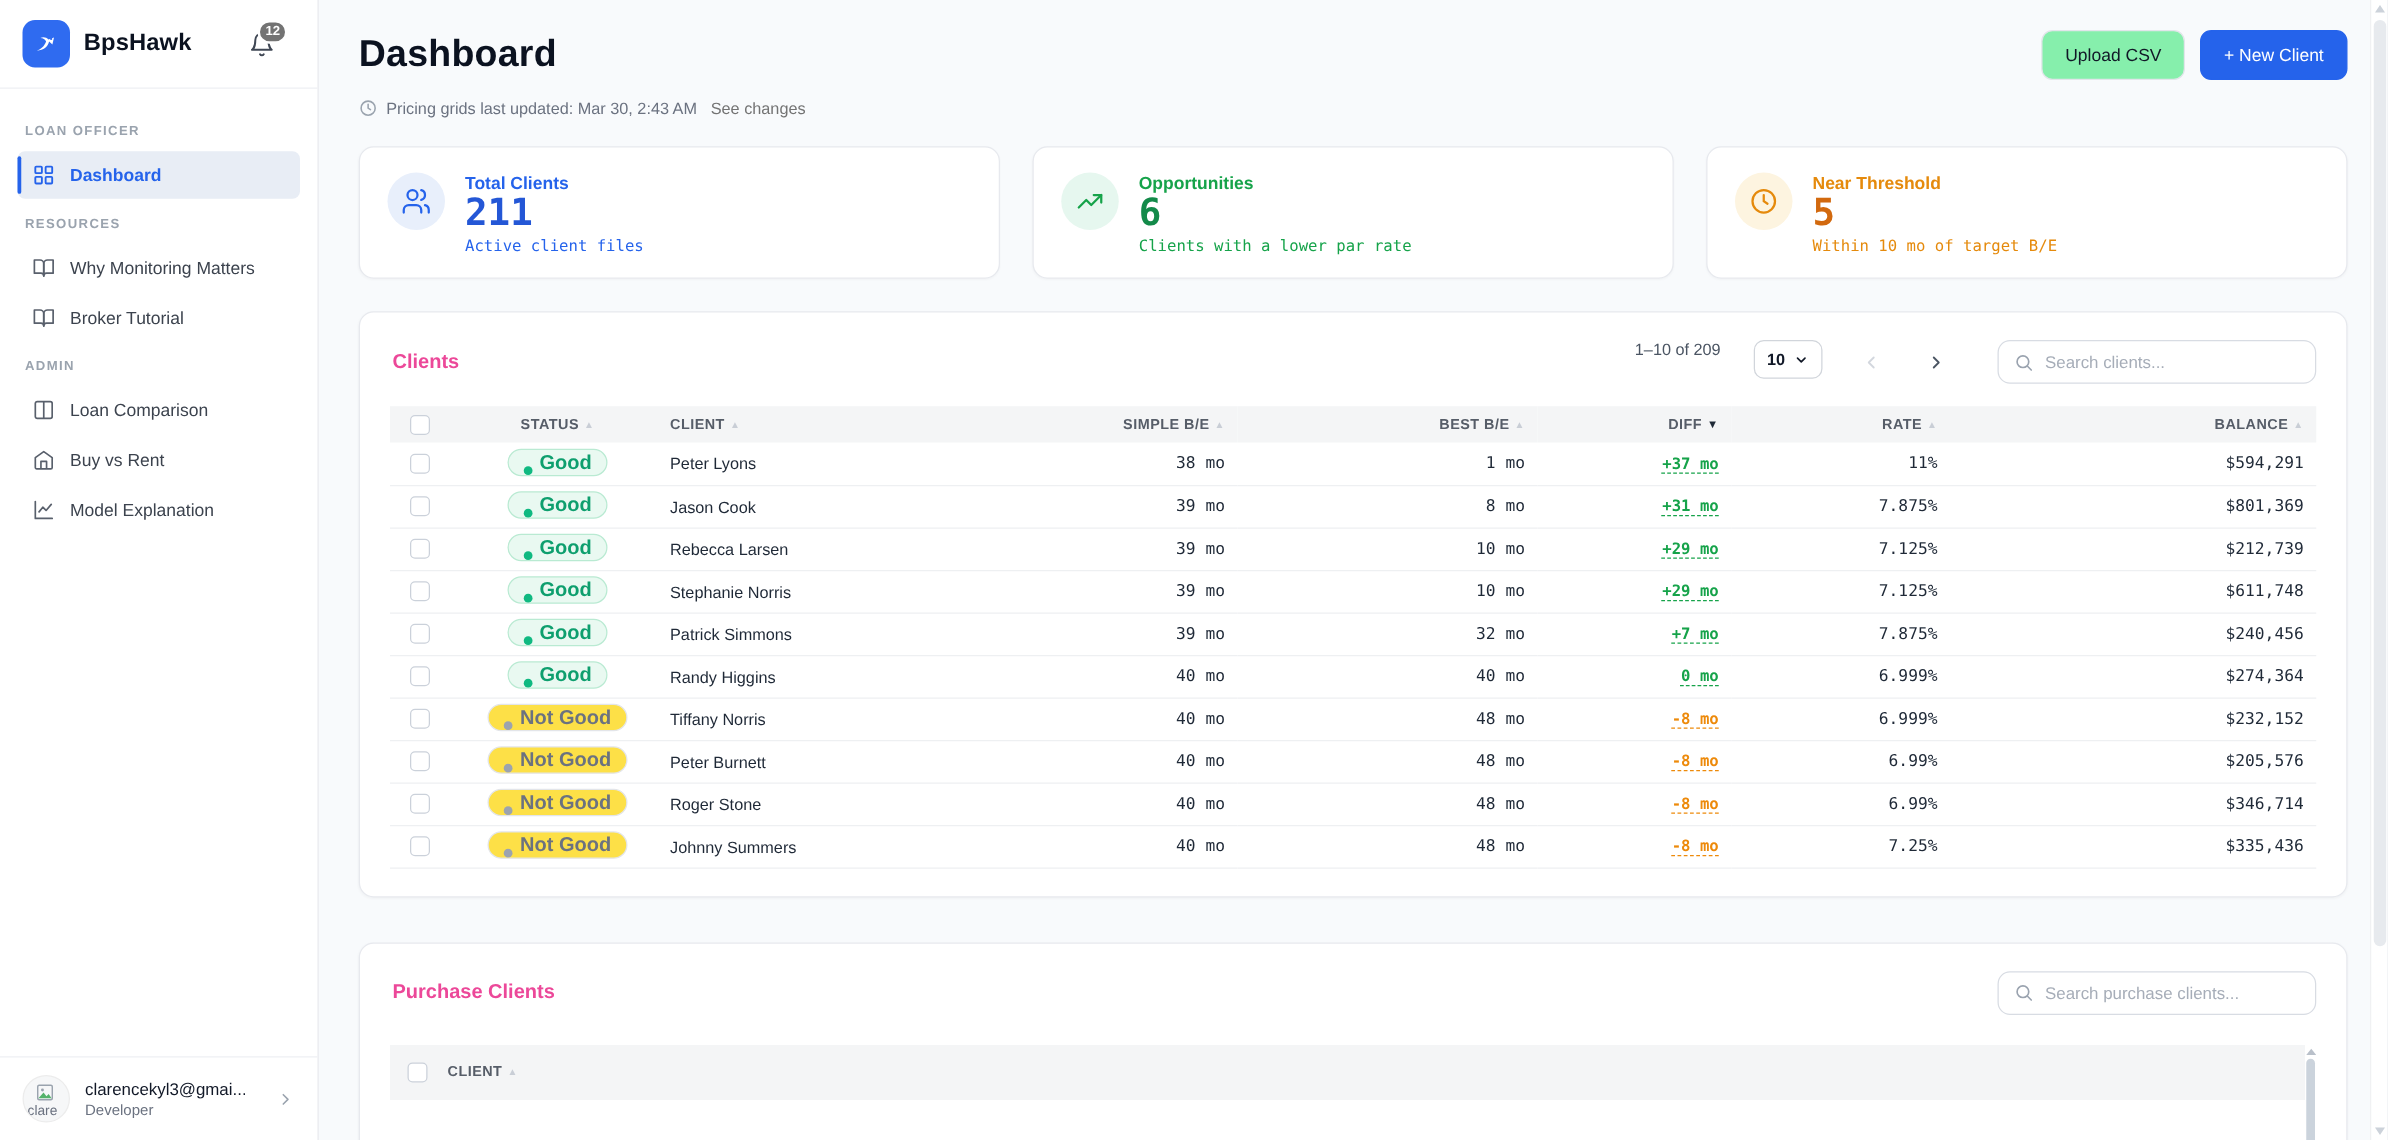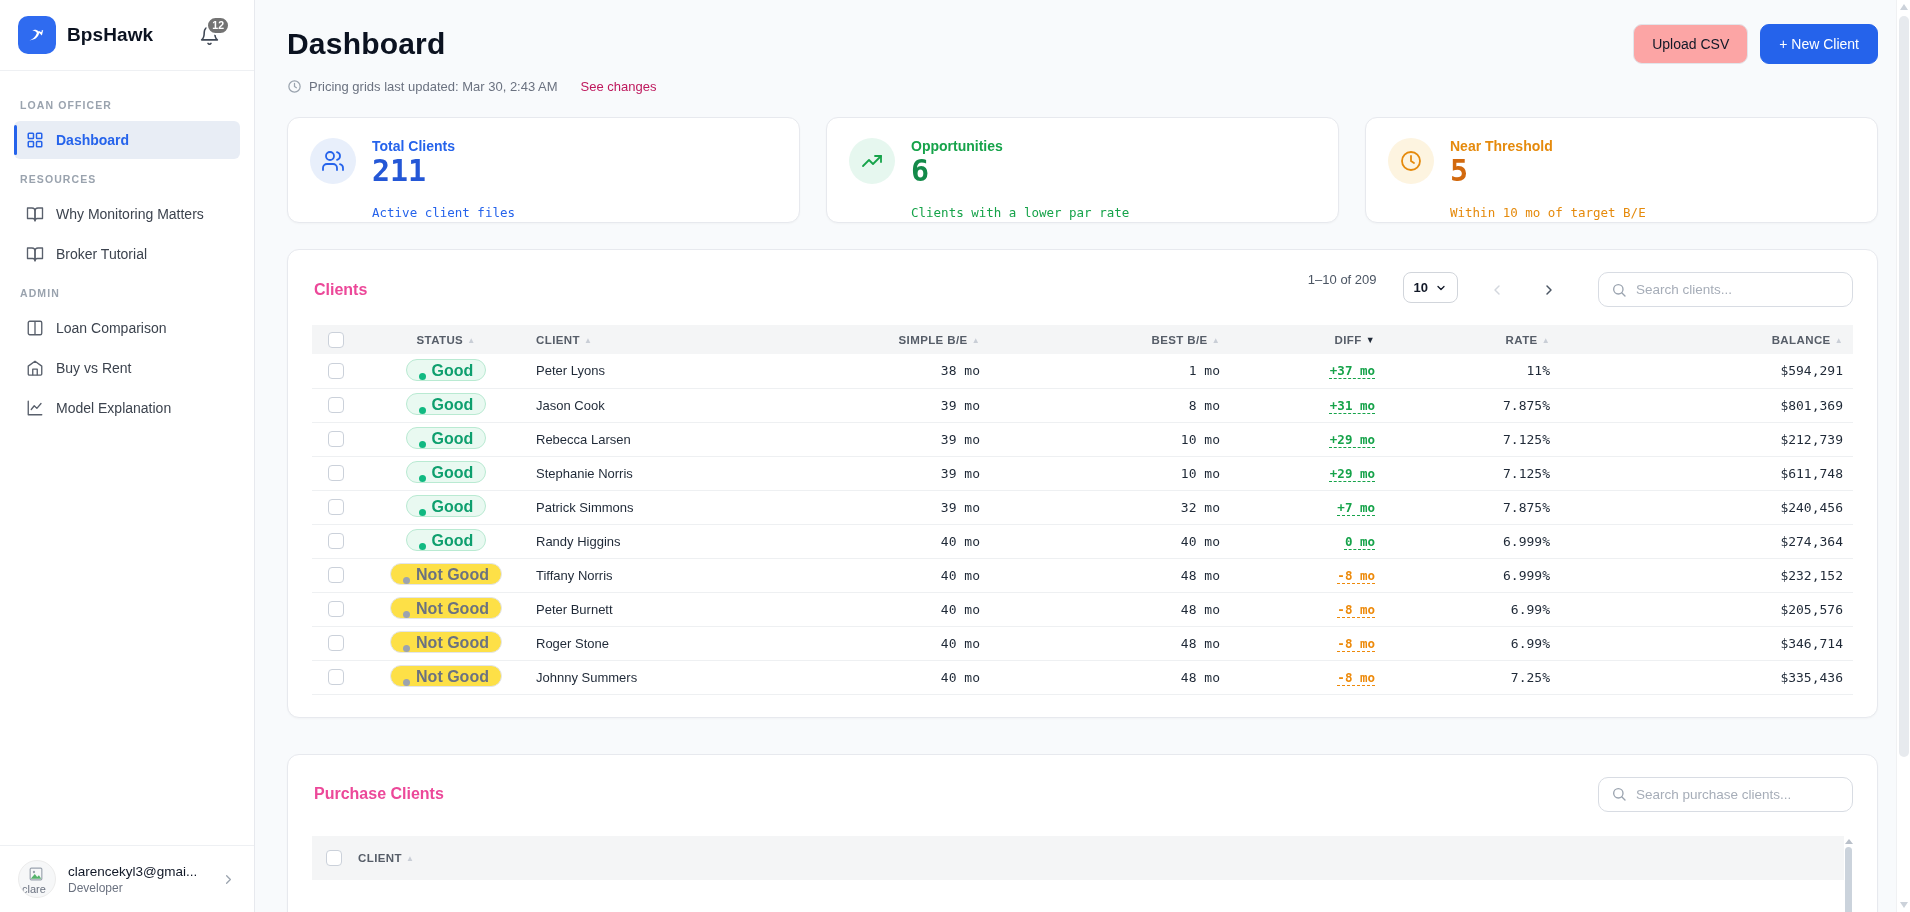--- a/index.html
+++ b/index.html
@@ -38,35 +38,35 @@
   .u-role { font-size:12px; color:#6b7280; margin-top:2px; }
   .u-chevron { color:#9aa3ae; display:flex; }
 
   
   .main { flex:1; padding:0 32px; overflow:hidden; }
   .page-head { display:flex; align-items:center; justify-content:space-between; margin-top:24px; }
   h1.title { font-size:30px; font-weight:800; letter-spacing:.2px; color:#0b1220; }
   .actions { display:flex; gap:12px; }
   .btn { height:40px; padding:0 18px; border-radius:9px; font-size:14px; font-weight:500;
          display:flex; align-items:center; cursor:pointer; }
-  .btn.ghost { background:#fca5a5; border:1px solid #e2e5ea; color:#111827; }
+  .btn.ghost { background:#86efac; border:1px solid #e2e5ea; color:#111827; }
   .btn.primary { background:#2563eb; border:1px solid #2563eb; color:#fff; }
 
   .pricing { display:flex; align-items:flex-end; gap:7px; margin-top:15px; font-size:13px; color:#6b7280; }
-  .pricing a { color:#be185d; text-decoration:none; margin-left:16px; cursor:pointer; }
+  .pricing a { color:#737373; text-decoration:none; margin-left:4px; cursor:pointer; }
 
   
   .stats { display:flex; gap:26px; margin-top:23px; }
   .stat-card { flex:1; background:#fff; border:1px solid #e7e9ee; border-radius:12px; padding:18px 22px;
                display:flex; gap:16px; box-shadow:0 1px 2px rgba(16,24,40,.03); height:106px; }
   .stat-icon { width:46px; height:46px; border-radius:50%; display:flex; align-items:center;
                justify-content:center; flex:none; margin-top:2px; }
   .stat-label { font-size:14px; font-weight:600; margin-top:2px; }
   .stat-value { font-family:"DejaVu Sans Mono", monospace; font-size:30px; font-weight:700; line-height:1.1; }
-  .stat-sub { font-family:"DejaVu Sans Mono", monospace; font-size:12.5px; margin-top:18px; }
+  .stat-sub { font-family:"DejaVu Sans Mono", monospace; font-size:12.5px; margin-top:2px; }
   .s-blue  .stat-label,.s-blue  .stat-sub { color:#2563eb; } .s-blue  .stat-value { color:#2457d6; }
   .s-blue  .stat-icon { background:#e8effb; color:#2563eb; }
   .s-green .stat-label,.s-green .stat-sub { color:#16a34a; } .s-green .stat-value { color:#138a49; }
   .s-green .stat-icon { background:#e6f7ef; color:#16a34a; }
   .s-orange .stat-label,.s-orange .stat-sub { color:#e58a0c; } .s-orange .stat-value { color:#d2690e; }
   .s-orange .stat-icon { background:#fdf4e0; color:#e58a0c; }
 
   
   .card { background:#fff; border:1px solid #e7e9ee; border-radius:12px; margin-top:26px;
           box-shadow:0 1px 2px rgba(16,24,40,.03); }

